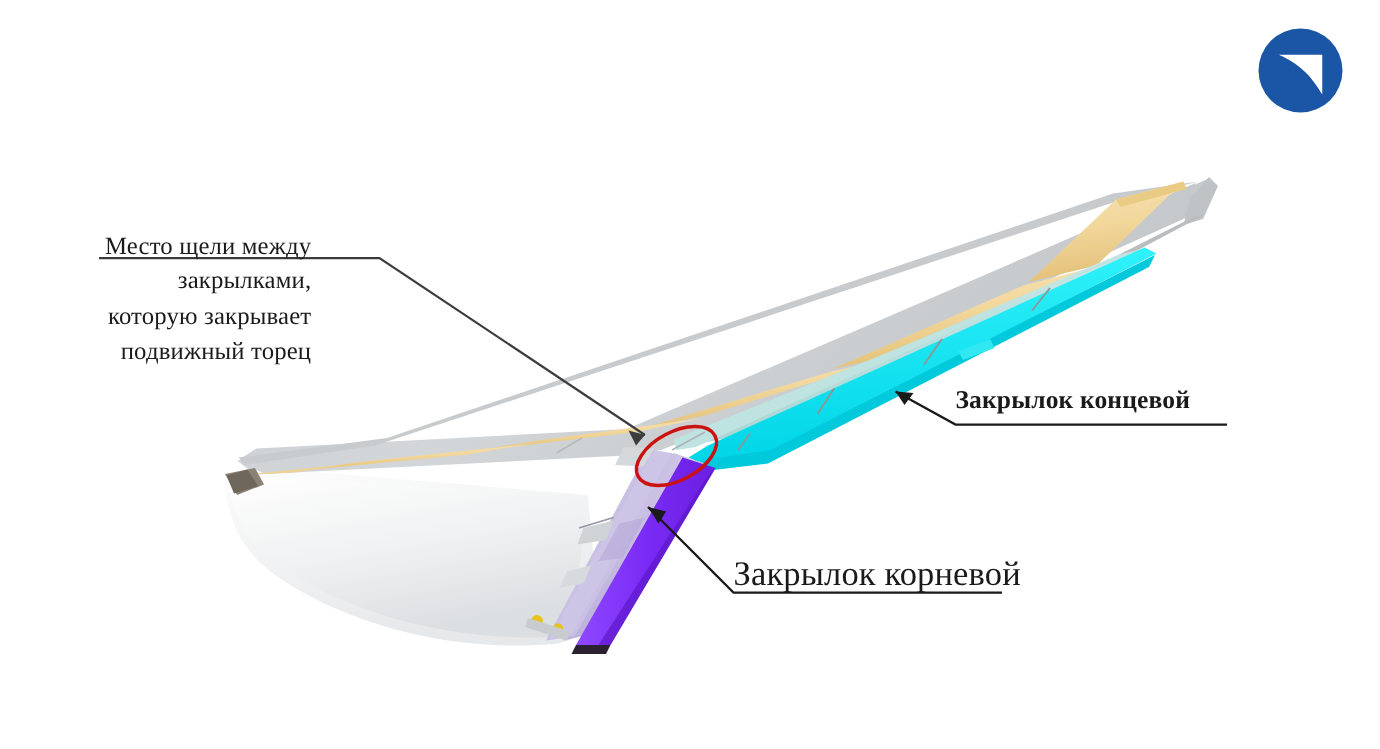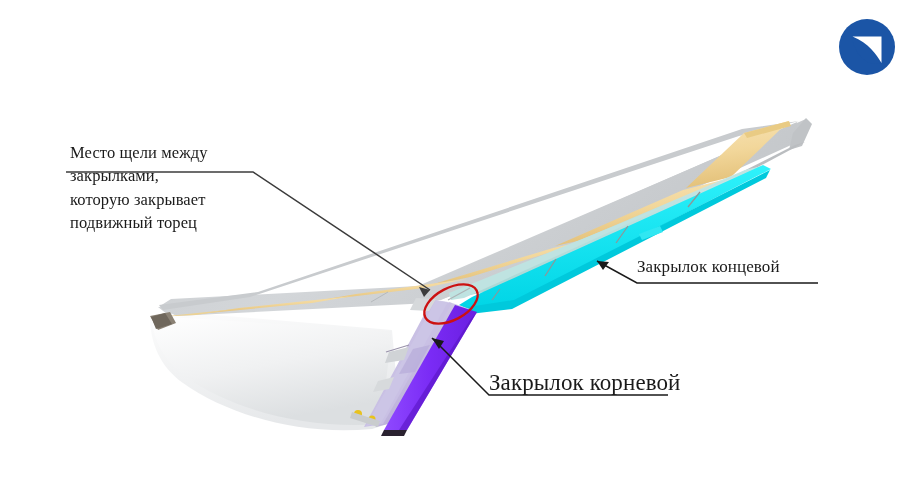--- a/index.html
+++ b/index.html
@@ -2,22 +2,22 @@
 <html><head>
 <meta charset="utf-8">
 <style>
   html,body{margin:0;padding:0;background:#ffffff;}
   body{width:920px;height:499px;position:relative;overflow:hidden;
        font-family:"Liberation Serif",serif;}
   #stage{position:absolute;left:0;top:0;width:920px;height:499px;background:#ffffff;}
   #scene{position:absolute;left:0;top:0;width:920px;height:499px;}
   .callout{position:absolute;color:#1a1a1a;font-family:"Liberation Serif",serif;
            font-size:16.5px;line-height:1.42;white-space:pre;letter-spacing:0.1px;}
-  #callout-gap{left:70px;top:141px;}
-  #callout-tip{left:637px;top:255px;font-size:17px;}
+  #callout-gap{left:70px;top:152px;text-align:right;}
+  #callout-tip{left:637px;top:255px;font-size:17px;font-weight:bold;}
   #callout-root{left:489px;top:367px;font-size:23px;}
   .logo-wrap{position:absolute;right:24px;top:18px;width:58px;height:58px;}
 </style>
 </head>
 <body>
 
 <div id="stage">
 
   <svg id="scene" viewBox="0 0 920 499">
     <defs>

